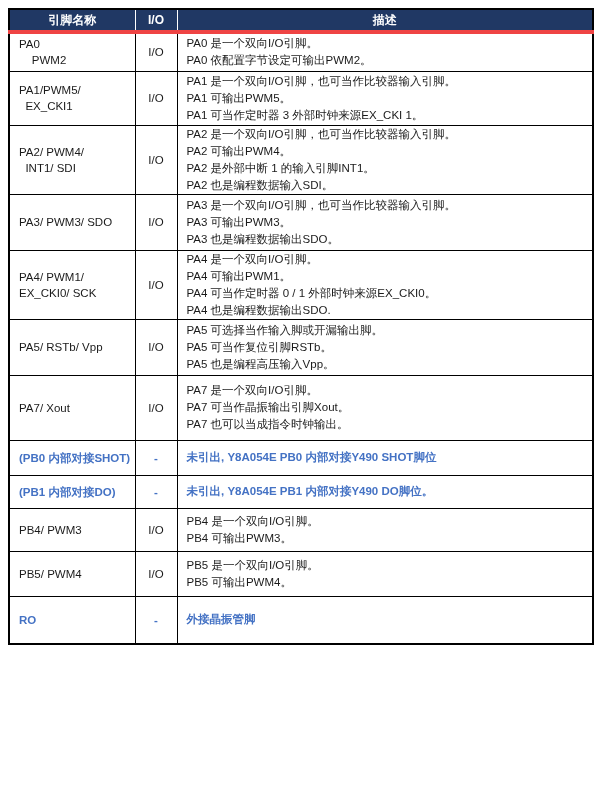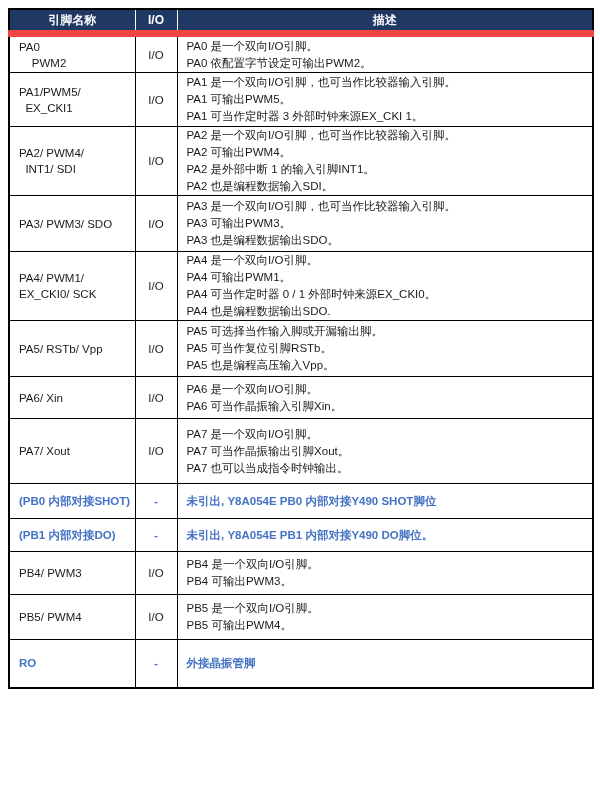--- a/index.html
+++ b/index.html
@@ -21,21 +21,21 @@
   thead th{
     background:#203864;
     color:#ffffff;
     font-weight:bold;
     font-size:12px;
     height:20px;
     text-align:center;
     vertical-align:middle;
     border-left:1px solid #ffffff;
     border-right:1px solid #ffffff;
-    border-bottom:7px solid #ef4444;
+    border-bottom:4px solid #ef4444;
     padding:0;
   }
   thead th:first-child{border-left:none;}
   thead th:last-child{border-right:none;}
   tbody td{
     border:1px solid #000;
     padding:0;
     vertical-align:middle;
     font-size:11.5px;
   }
@@ -130,28 +130,20 @@
         </tr>
         <tr style="height: 56px;">
           <td class="pin-cell">PA5/ RSTb/ Vpp</td>
           <td class="io-cell">I/O</td>
           <td class="desc-cell">
             <div class="desc-line">PA5 可选择当作输入脚或开漏输出脚。</div>
             <div class="desc-line">PA5 可当作复位引脚RSTb。</div>
             <div class="desc-line">PA5 也是编程高压输入Vpp。</div>
           </td>
         </tr>
-        <tr style="height: 42px;">
-          <td class="pin-cell">PA6/ Xin</td>
-          <td class="io-cell">I/O</td>
-          <td class="desc-cell">
-            <div class="desc-line">PA6 是一个双向I/O引脚。</div>
-            <div class="desc-line">PA6 可当作晶振输入引脚Xin。</div>
-          </td>
-        </tr>
         <tr style="height: 65px;">
           <td class="pin-cell">PA7/ Xout</td>
           <td class="io-cell">I/O</td>
           <td class="desc-cell">
             <div class="desc-line">PA7 是一个双向I/O引脚。</div>
             <div class="desc-line">PA7 可当作晶振输出引脚Xout。</div>
             <div class="desc-line">PA7 也可以当成指令时钟输出。</div>
           </td>
         </tr>
         <tr class="accent" style="height: 35px; padding-left: 40px;">

